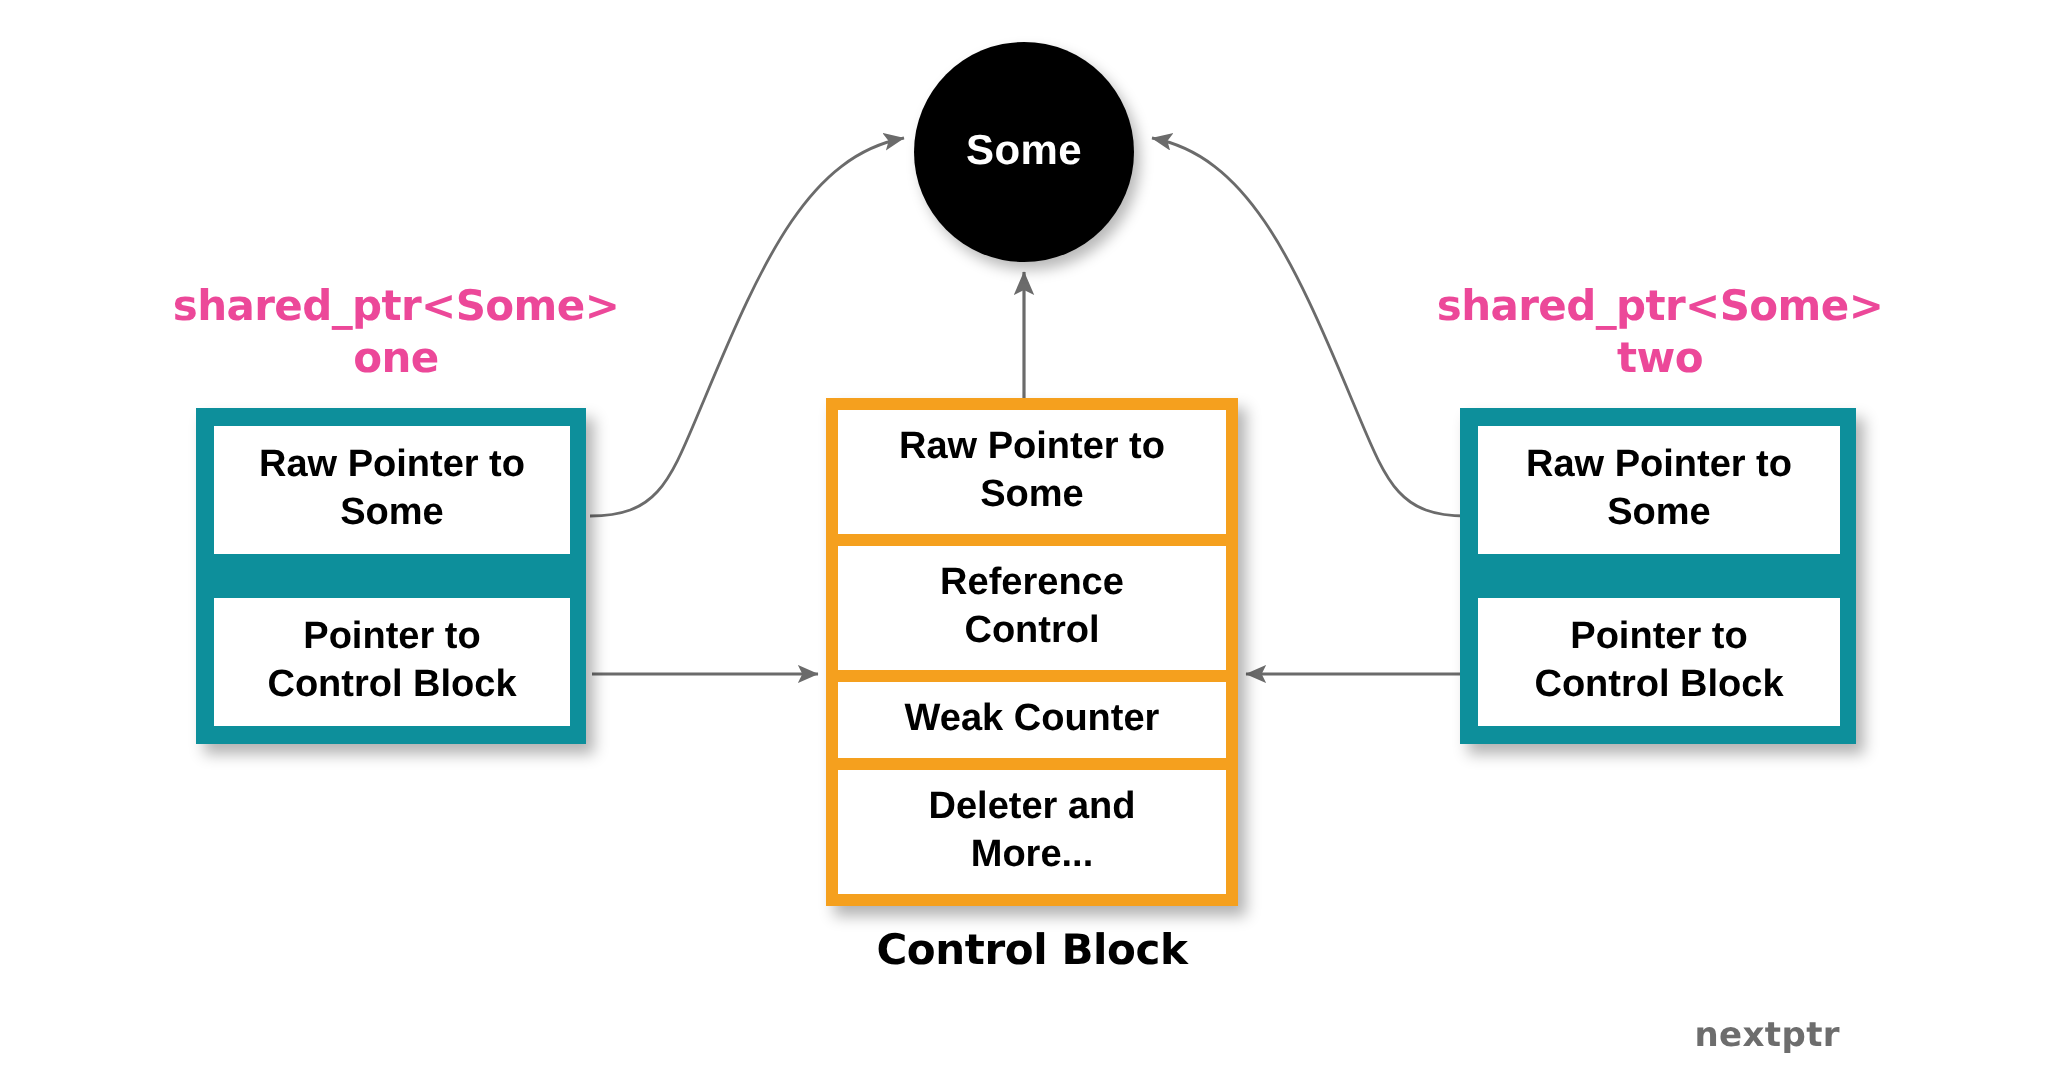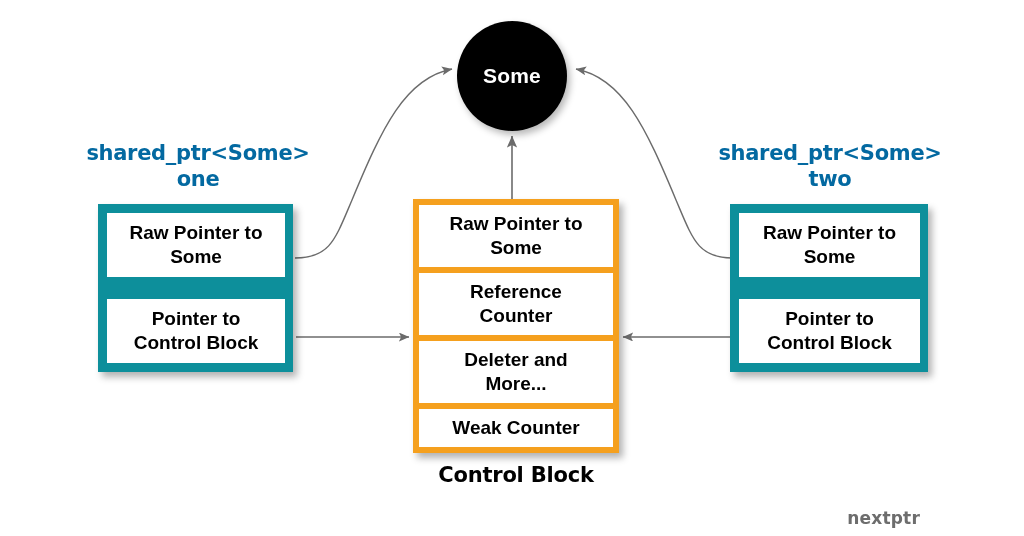--- a/index.html
+++ b/index.html
@@ -60,21 +60,21 @@
   }
   .sp-group.left  { left: 82px;  top: 140px; width: 232px; }
   .sp-group.right { left: 714px; top: 140px; width: 232px; }
 
   .sp-title {
     text-align: center;
     font-family: "DejaVu Sans", sans-serif;
     font-weight: bold;
     font-size: 21px;
     line-height: 26px;
-    color: #0369a1;
+    color: #ec4899;
     letter-spacing: -0.3px;
     white-space: pre-line;
   }
 
   .sp-box {
     margin-top: 12px;
     background: #0d8f9b;
     box-shadow: 4px 5px 7px rgba(0,0,0,0.30);
     padding: 9px 8px 9px 9px;
   }
@@ -177,24 +177,24 @@
       <div class="sp-cell">Pointer to
 Control Block</div>
     </div>
   </div>
 
   <div class="cb-group">
     <div class="cb-box">
       <div class="cb-cell">Raw Pointer to
 Some</div>
       <div class="cb-cell">Reference
-Counter</div>
+Control</div>
+      <div class="cb-cell">Weak Counter</div>
       <div class="cb-cell">Deleter and
 More...</div>
-      <div class="cb-cell">Weak Counter</div>
     </div>
     <div class="cb-caption">Control Block</div>
   </div>
 
   <div class="sp-group right">
     <div class="sp-title">shared_ptr&lt;Some&gt;
 two</div>
     <div class="sp-box">
       <div class="sp-cell">Raw Pointer to
 Some</div>

